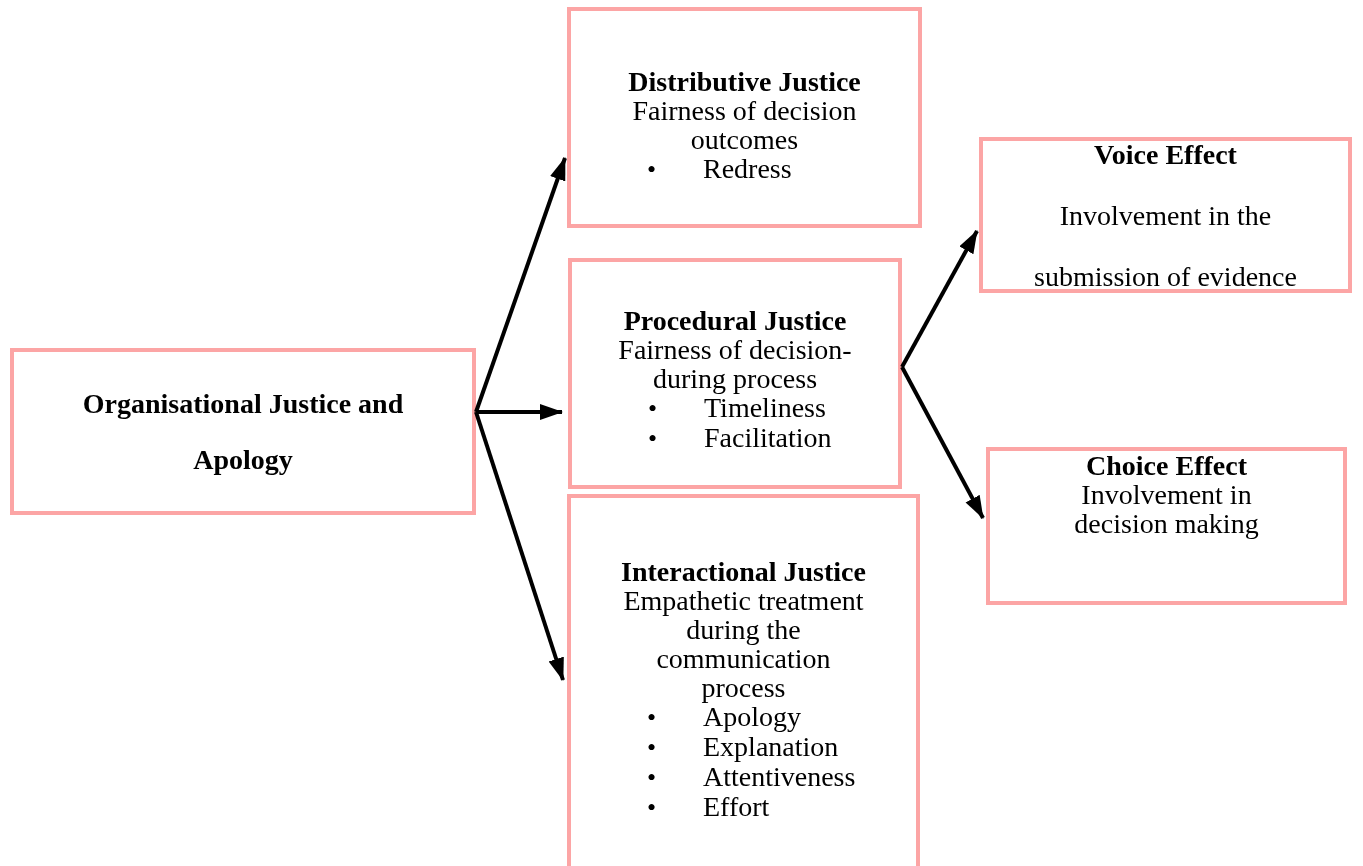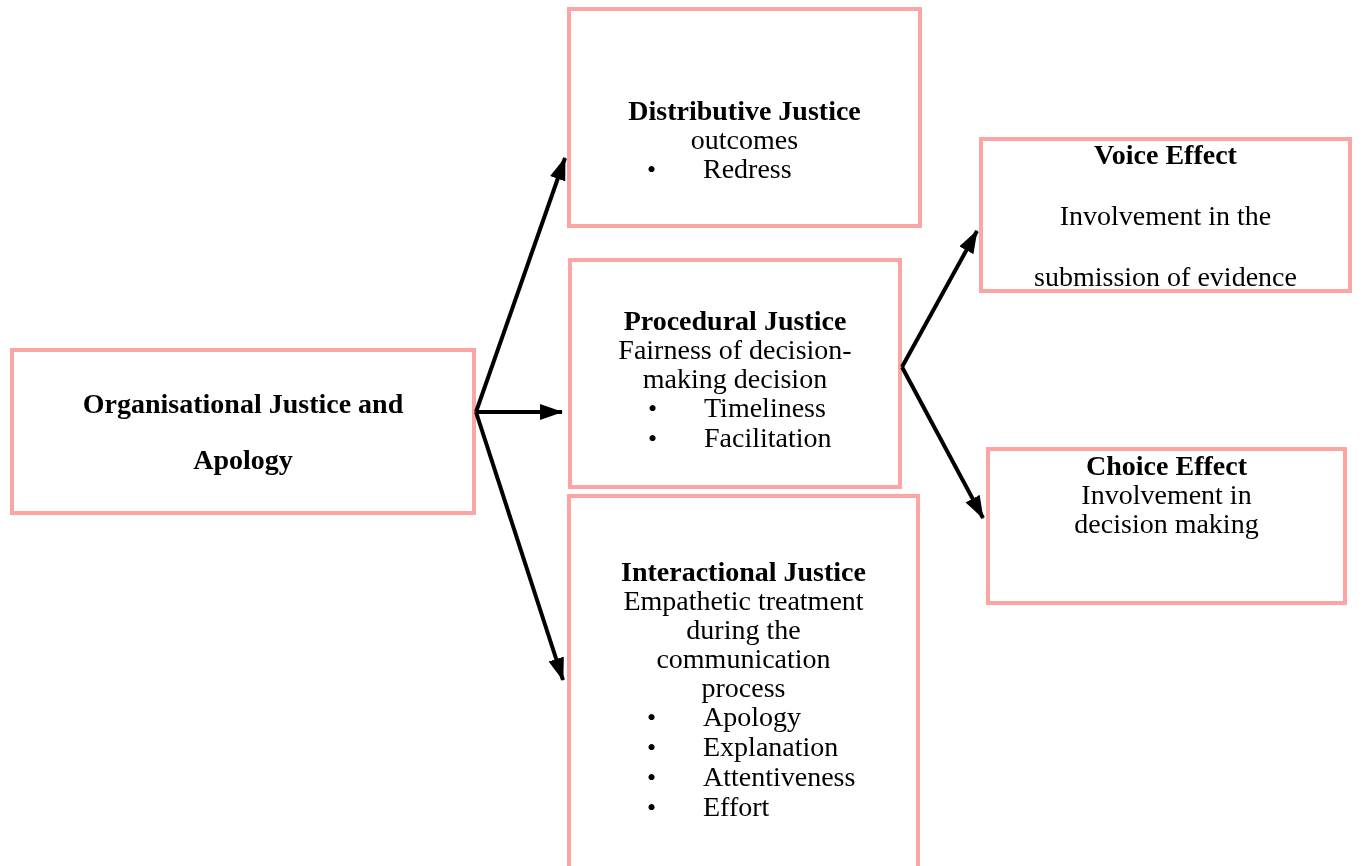--- a/index.html
+++ b/index.html
@@ -113,31 +113,32 @@
     <line x1="902" y1="367" x2="983" y2="518" marker-end="url(#arrowhead)"></line>
   </svg>
 
   <div class="box" id="root-box">
     <div class="box-line">Organisational Justice and</div>
     <div class="box-line">Apology</div>
   </div>
 
   <div class="box" id="box-distributive">
     <div class="box-line box-title">Distributive Justice</div>
+    <div class="box-line">Fairness of decision</div>
     <div class="box-line">outcomes</div>
     <div class="bullet-row">
       <span class="bullet-dot">•</span>
       <span>Redress</span>
     </div>
   </div>
 
   <div class="box" id="box-procedural">
     <div class="box-line box-title">Procedural Justice</div>
     <div class="box-line">Fairness of decision-</div>
-    <div class="box-line">making decision</div>
+    <div class="box-line">during process</div>
     <div class="bullet-row">
       <span class="bullet-dot">•</span>
       <span>Timeliness</span>
     </div>
     <div class="bullet-row">
       <span class="bullet-dot">•</span>
       <span>Facilitation</span>
     </div>
   </div>
 

